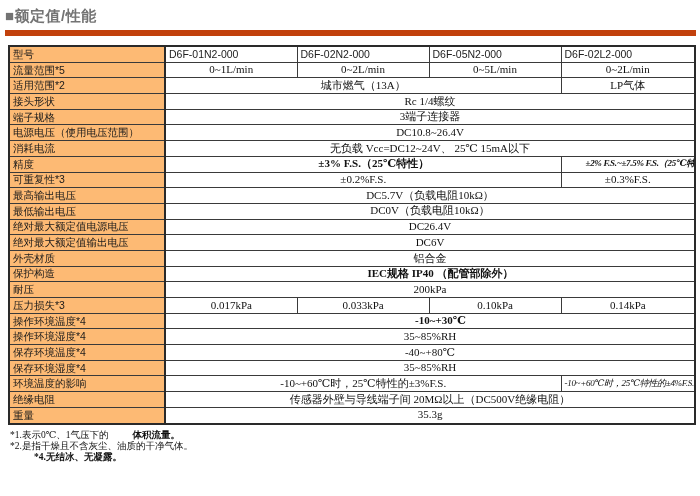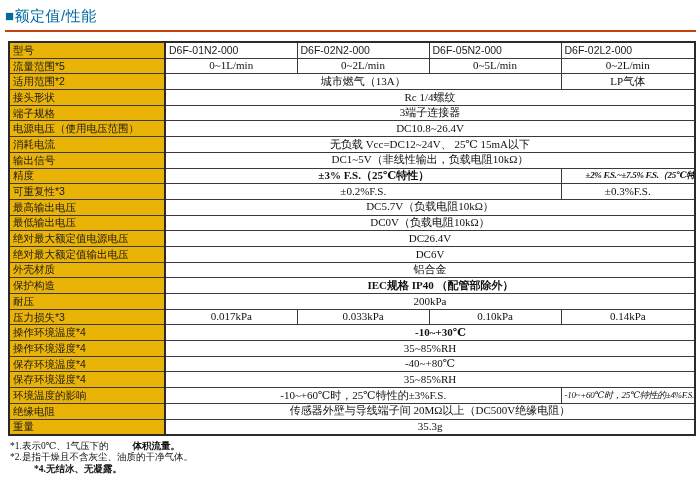--- a/index.html
+++ b/index.html
@@ -1,23 +1,23 @@
 <!DOCTYPE html>
 <html><head>
 <meta charset="utf-8">
 <style>
   html,body{margin:0;padding:0;background:#ffffff;}
   body{width:700px;height:496px;font-family:"Liberation Sans",sans-serif;color:#111;overflow:hidden;}
-  .title{margin:7px 4px 0 5px;font-size:15px;font-weight:normal;letter-spacing:0.5px;
-         border-bottom:2px solid #c2410c;padding-bottom:4px;color:#0369a1;}
+  .title{margin:7px 4px 0 5px;font-size:15px;font-weight:bold;letter-spacing:0.5px;
+         border-bottom:6px solid #c2410c;padding-bottom:4px;color:#737373;}
   table{border-collapse:collapse;table-layout:fixed;width:686px;margin:9px 0 0 8px;
         border:2px solid #2a2a2a;}
   th,td{border:1px solid #3a3a3a;height:14.7px;padding:0 3px;line-height:1.05;
         font-size:11px;overflow:hidden;white-space:nowrap;vertical-align:middle;}
-  th.label{background:#eab308;font-weight:normal;text-align:left;
+  th.label{background:#fdba74;font-weight:normal;text-align:left;
            border-right:2px solid #2a2a2a;font-family:"Liberation Sans",sans-serif;
            font-size:10.5px;color:#1a1a1a;}
   td.val{text-align:center;font-family:"Liberation Serif","DejaVu Serif",serif;color:#111;margin-top:32px;}
   td.model{text-align:left;font-family:Liberation Sans, sans-serif;font-size:10.5px;color:#222;}
   .b{font-weight:bold;padding-left:24px;}
   .sm{font-size:9px;letter-spacing:-0.3px;font-style:italic;}
   .footnotes{margin:5px 0 0 10px;font-family:"Liberation Serif","DejaVu Serif",serif;
              font-size:9.5px;line-height:1.08;color:#111;}
   .footnotes div{margin-bottom:1px;}
 </style>
@@ -62,24 +62,20 @@
         <th class="label">端子规格</th>
         <td class="val" colspan="4">3端子连接器</td>
       </tr>
       <tr>
         <th class="label">电源电压（使用电压范围）</th>
         <td class="val" colspan="4">DC10.8~26.4V</td>
       </tr>
       <tr>
         <th class="label">消耗电流</th>
         <td class="val" colspan="4">无负载 Vcc=DC12~24V、 25℃ 15mA以下</td>
-      </tr>
-      <tr>
-        <th class="label">输出信号</th>
-        <td class="val" colspan="4">DC1~5V（非线性输出，负载电阻10kΩ）</td>
       </tr>
       <tr>
         <th class="label">精度</th>
         <td class="val b" colspan="3">±3% F.S.（25℃特性）</td>
         <td class="val b sm">±2% F.S.~±7.5% F.S.（25℃特性）</td>
       </tr>
       <tr>
         <th class="label">可重复性*3</th>
         <td class="val" colspan="3">±0.2%F.S.</td>
         <td class="val">±0.3%F.S.</td>

